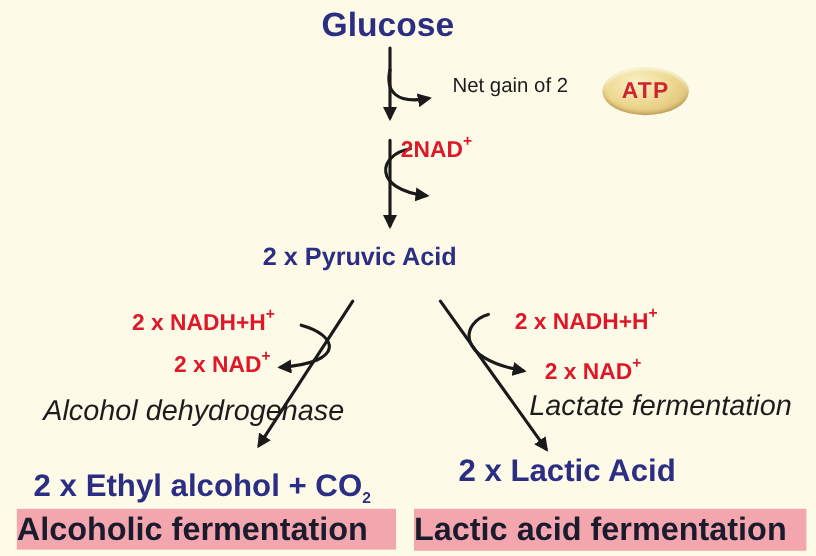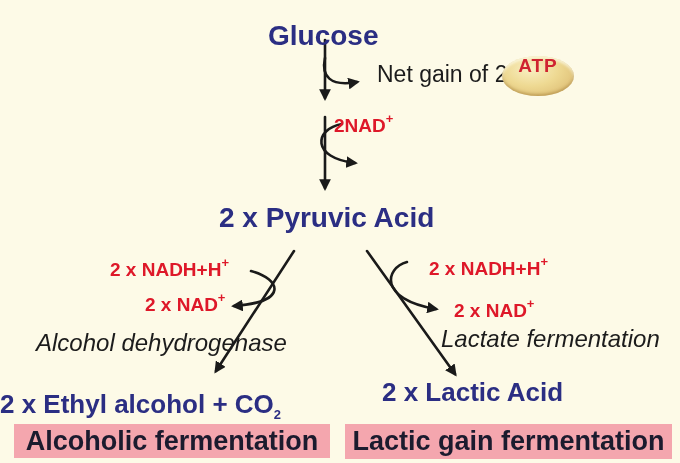--- a/index.html
+++ b/index.html
@@ -41,47 +41,48 @@
     font-size: 13px;
     line-height: 0;
   }
   .red-label sup { position: relative; top: -2px; }
   .enzyme {
     font-style: italic;
     font-size: 24px;
     color: var(--ink);
   }
   .note {
-    font-size: 23px;
+    font-size: 17px;
     color: var(--ink);
   }
   .atp-badge {
     width: 72px;
     height: 40px;
     border-radius: 50%;
     background: radial-gradient(ellipse at 40% 32%, #f9f0c4 0%, #eed992 45%, #ddbd74 85%, #d2ad60 100%);
     box-shadow: inset 0 -2px 3px rgba(150,110,40,.45), inset 0 2px 3px rgba(255,255,240,.8);
     display: flex;
+    align-items: center;
     justify-content: center;
     color: #cf2330;
     font-weight: bold;
     font-size: 19px;
     letter-spacing: 1px;
   }
   .banner {
     background: var(--pink);
     color: var(--banner-text);
     font-weight: bold;
     font-size: 27px;
     display: flex;
     align-items: center;
-    justify-content: center;
+    justify-content: flex-start;
   }
-  .title { font-size: 28px; margin-top: 15px; }
-  .big { font-size: 28px; }
+  .title { font-size: 28px; }
+  .big { font-size: 21px; }
   .product { font-size: 26px; }
 </style>
 </head>
 <body>
 
 <div id="diagram">
 
   <svg id="arrow-layer" viewBox="0 0 680 463" xmlns="http://www.w3.org/2000/svg">
     <defs>
       <marker id="ah" viewBox="0 0 10 10" refX="7.5" refY="5" markerWidth="4.5" markerHeight="4.5" orient="auto-start-reverse">
@@ -112,31 +113,31 @@
 
 
   <div class="abs navy-bold big" style="left:219px; top:204px;">2 x Pyruvic Acid</div>
 
   <div class="abs red-label" style="left:110px; top:260px;"><span>2 x NADH+H</span><sup>+</sup></div>
 
   <div class="abs red-label" style="left:145px; top:295px;"><span>2 x NAD</span><sup>+</sup></div>
 
   <div class="abs enzyme" style="left:36px; top:331px;">Alcohol dehydrogenase</div>
 
-  <div class="abs navy-bold product" style="left:0; top:391px;"><span>2 x Ethyl alcohol + CO</span><sub>2</sub></div>
+  <div class="abs navy-bold product" style="left:28px; top:391px;"><span>2 x Ethyl alcohol + CO</span><sub>2</sub></div>
 
   <div class="abs banner" style="left:14px; top:424px; width:316px; height:34px;">
     <span>Alcoholic fermentation</span>
   </div>
 
   <div class="abs red-label" style="left:429px; top:259px;"><span>2 x NADH+H</span><sup>+</sup></div>
 
   <div class="abs red-label" style="left:454px; top:301px;"><span>2 x NAD</span><sup>+</sup></div>
 
   <div class="abs enzyme" style="left:441px; top:327px;">Lactate fermentation</div>
 
   <div class="abs navy-bold product" style="left:382px; top:379px;">2 x Lactic Acid</div>
 
   <div class="abs banner" style="left:345px; top:424px; width:327px; height:35px;">
-    <span>Lactic gain fermentation</span>
+    <span>Lactic acid fermentation</span>
   </div>
 
 </div>
 
 </body></html>

